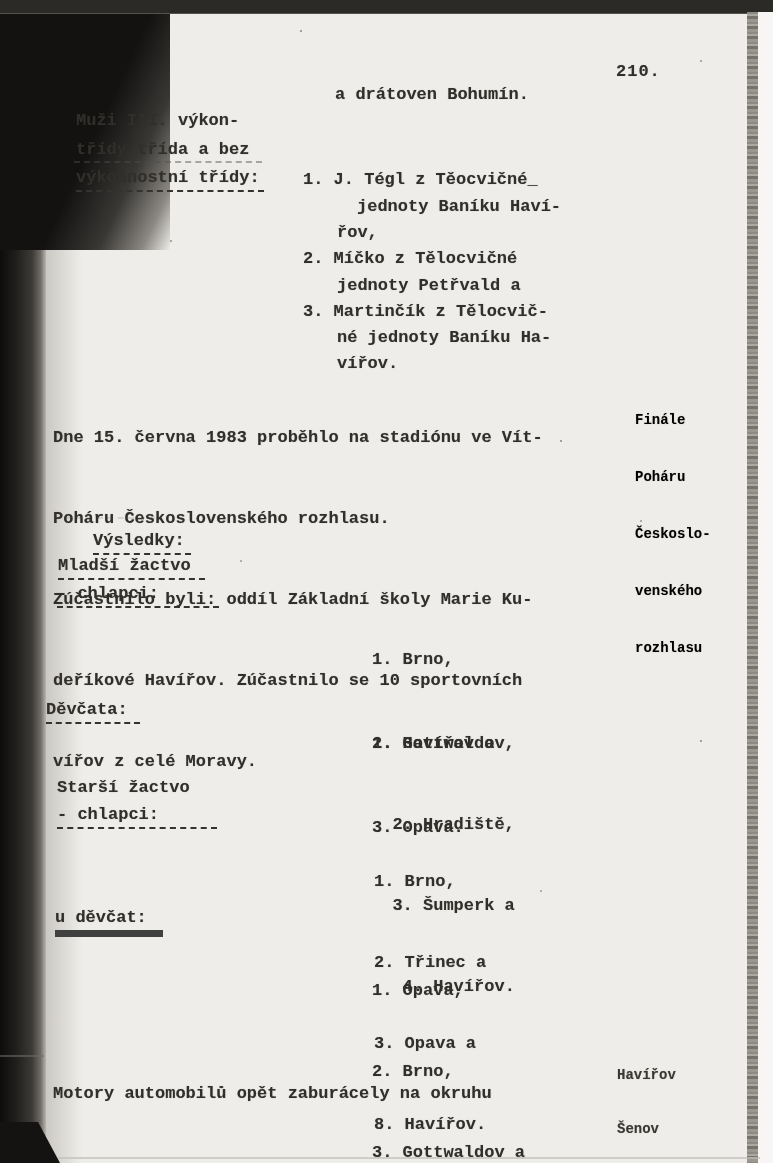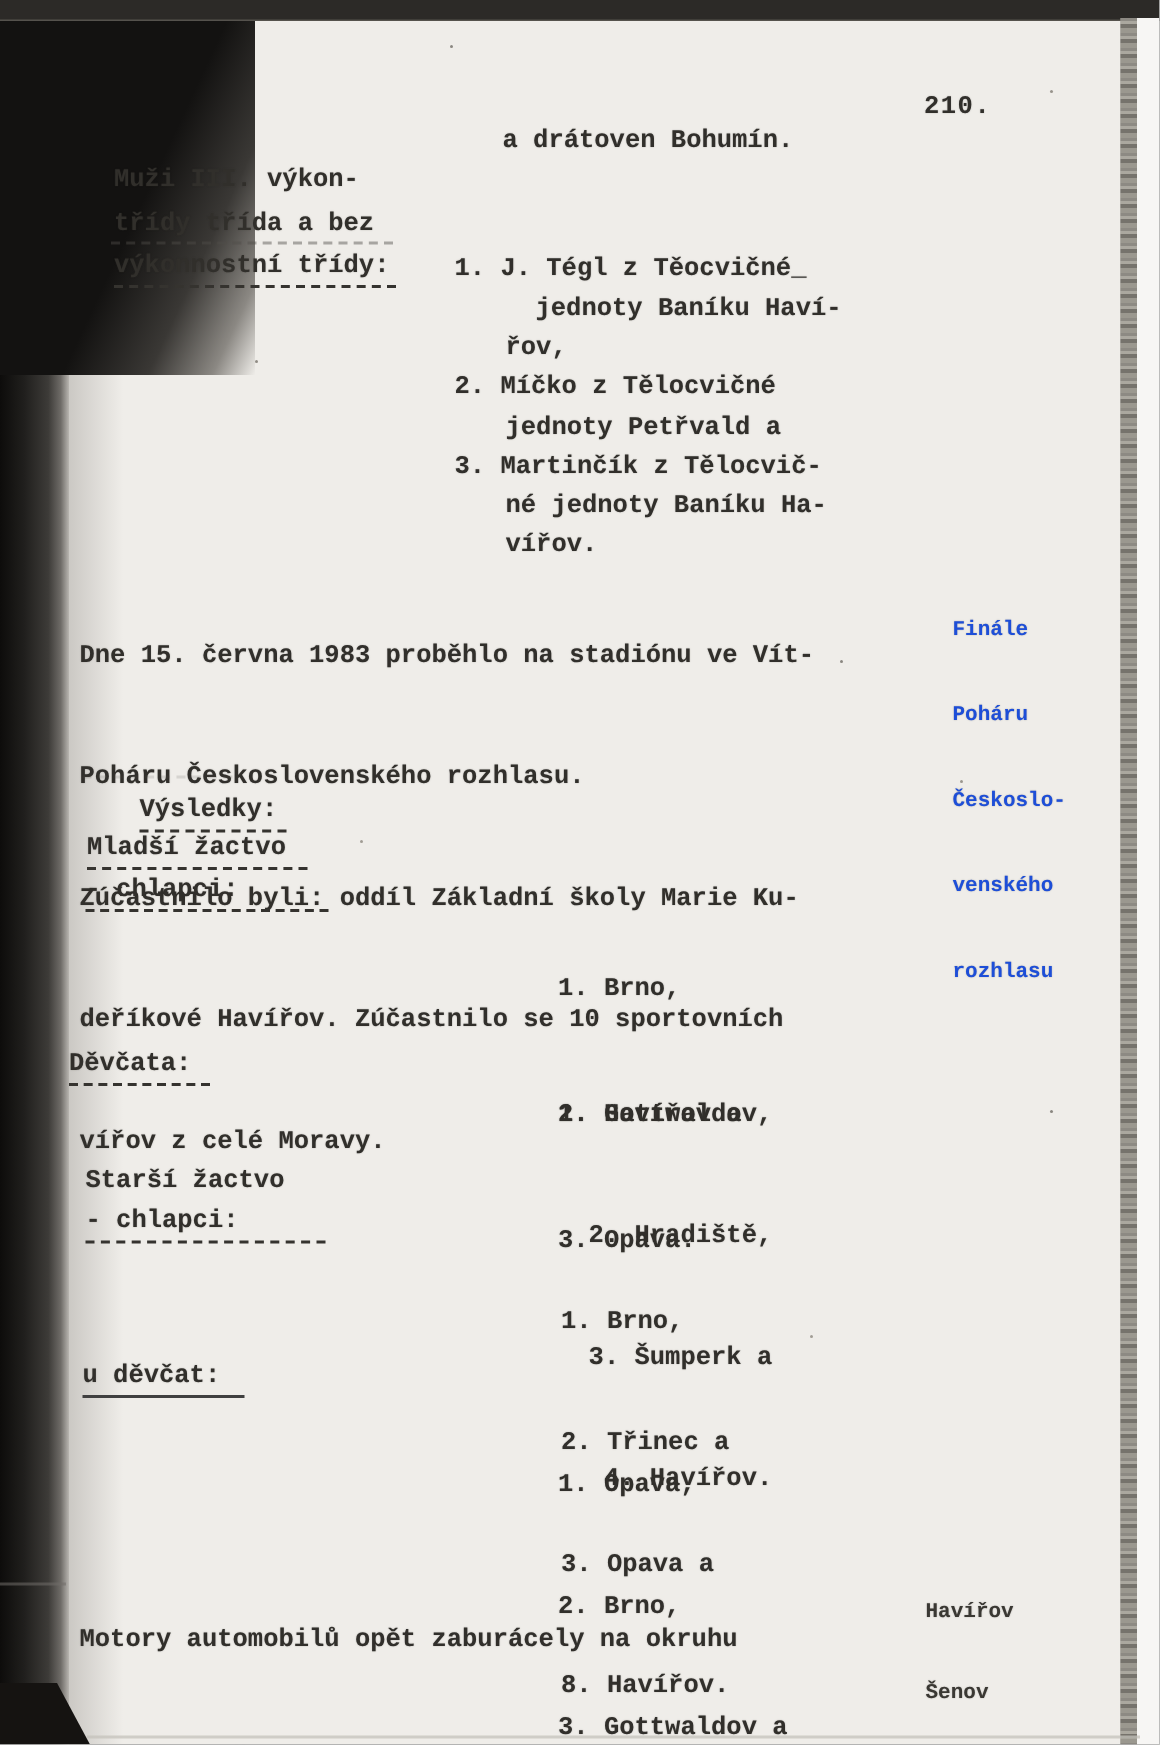--- a/index.html
+++ b/index.html
@@ -58,24 +58,24 @@
   
   .t{
     position:absolute;
     font-weight:bold;font-size:17px;line-height:20px;
     color:#312f2b;white-space:pre;
     text-shadow:0 0 1px rgba(49,47,43,.35);
   }
   .para{line-height:27px;}
   .list{line-height:27px;}
   .list28{line-height:28px;}
-  .margin-note{font-size:14px;line-height:19px;color:#1d4ed8;}
+  .margin-note{font-size:14px;line-height:19px;color:#000000;}
   .margin-note2{font-size:14px;line-height:18px;color:#3a3833;}
   .u-dash{border-bottom:2px dashed #35332f;padding-bottom:2px;}
-  .u-solid{border-bottom:2px solid #404040;padding-bottom:2px;}
+  .u-solid{border-bottom:7px solid #404040;padding-bottom:2px;}
   .pre-dash{position:absolute;border-top:2px dashed rgba(80,78,74,.45);}
 </style>
 </head>
 <body>
 
 <div class="page">
 
   <div class="border-left"></div>
   <div class="left-soft-shade"></div>
   <div class="corner-wedge"></div>

